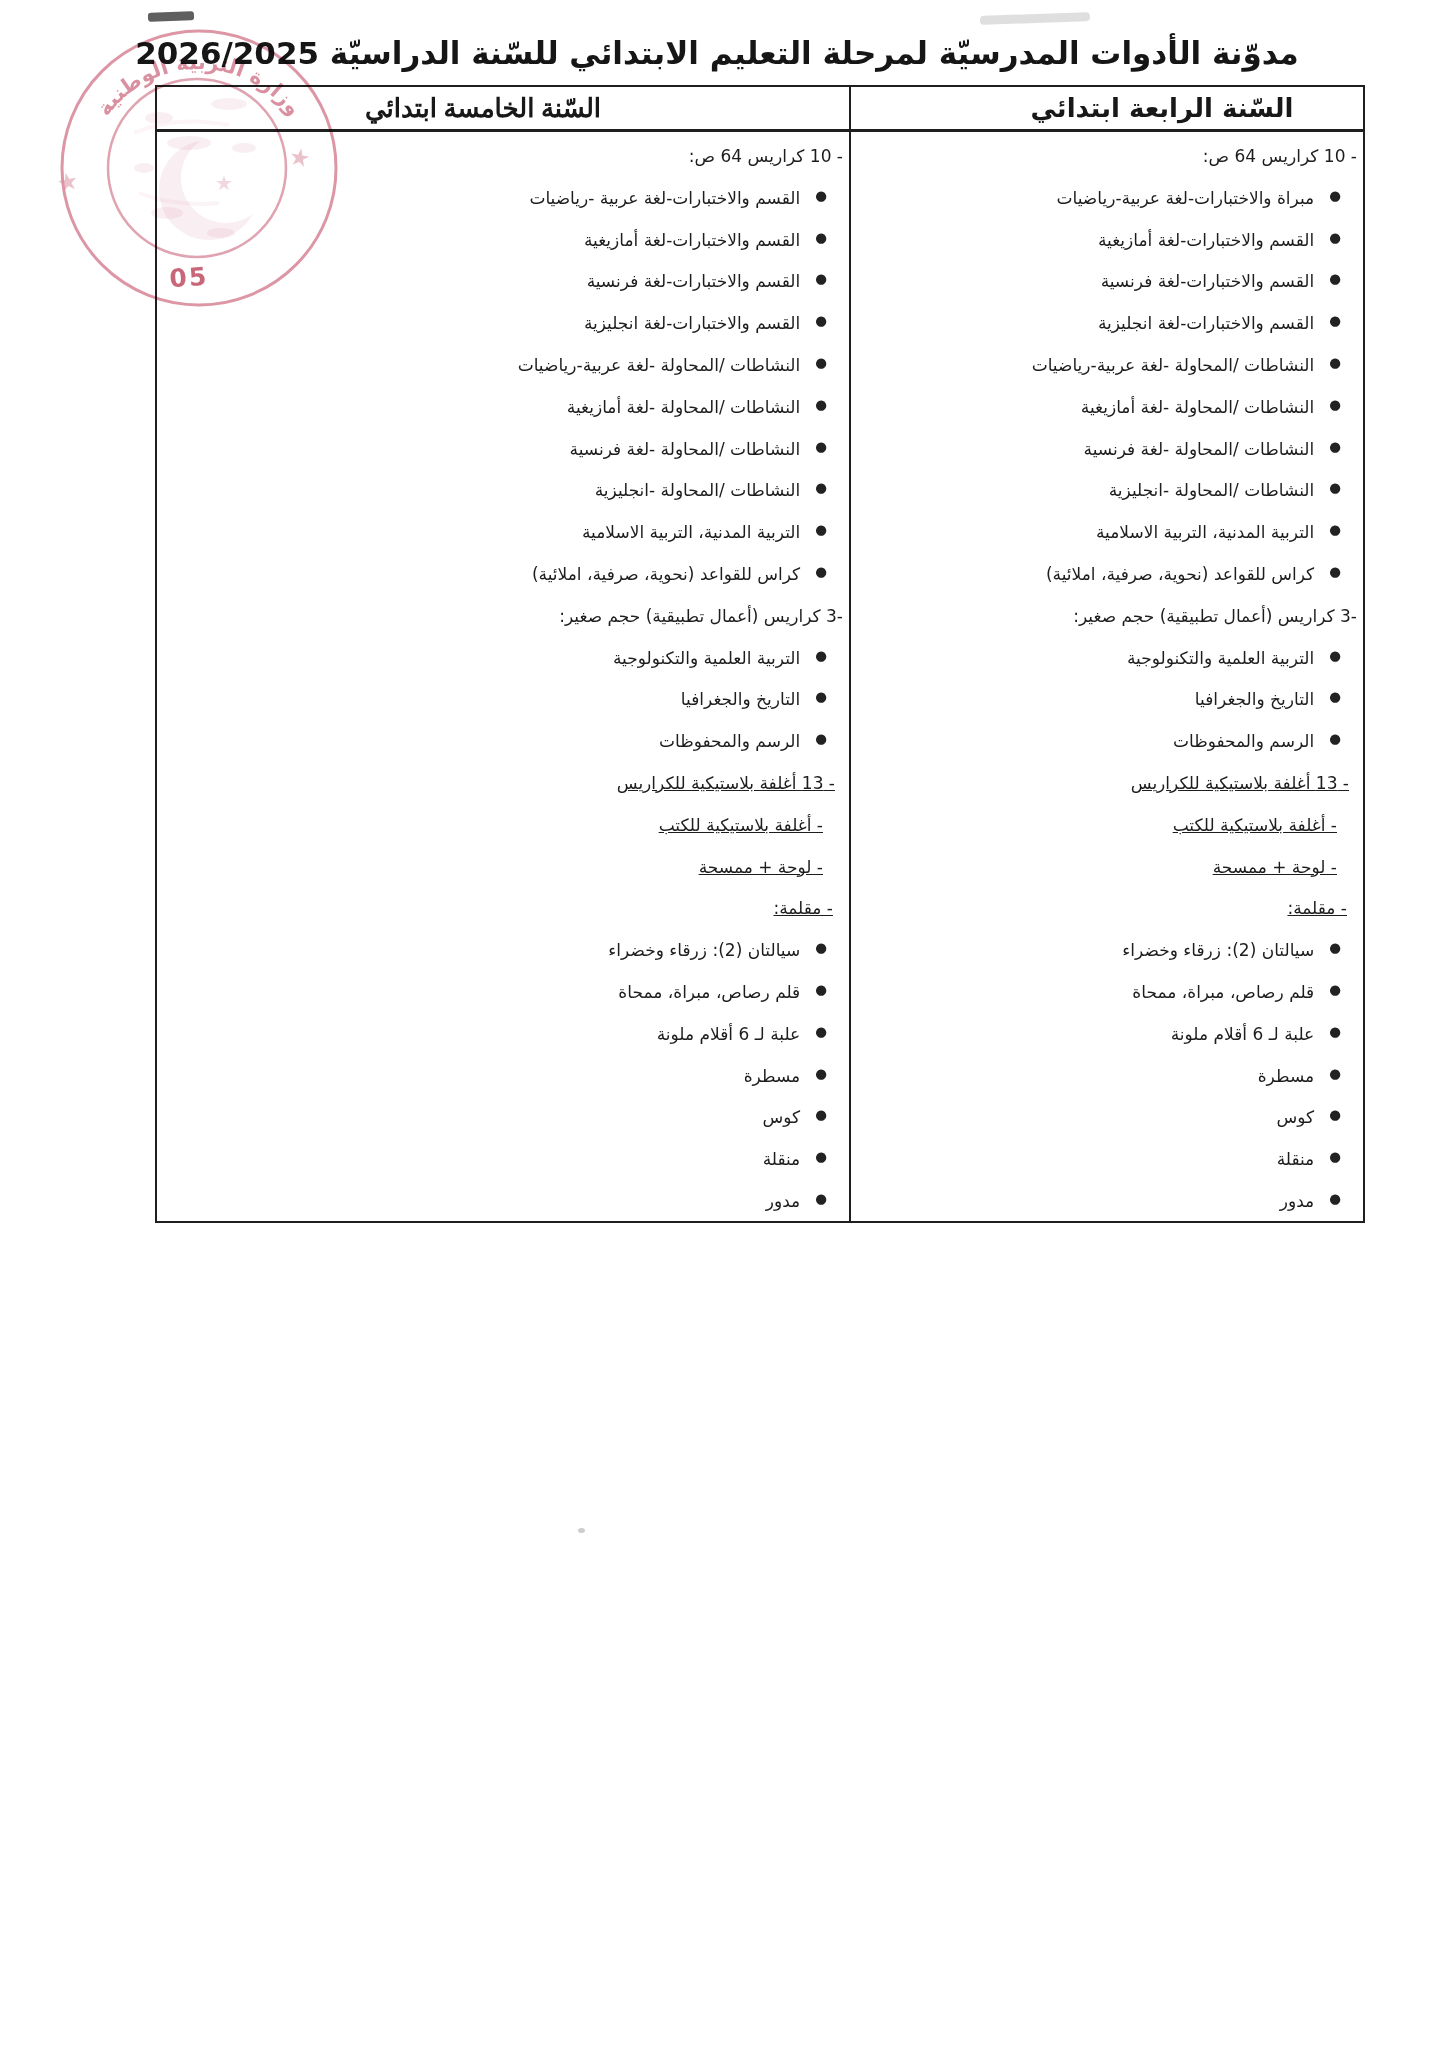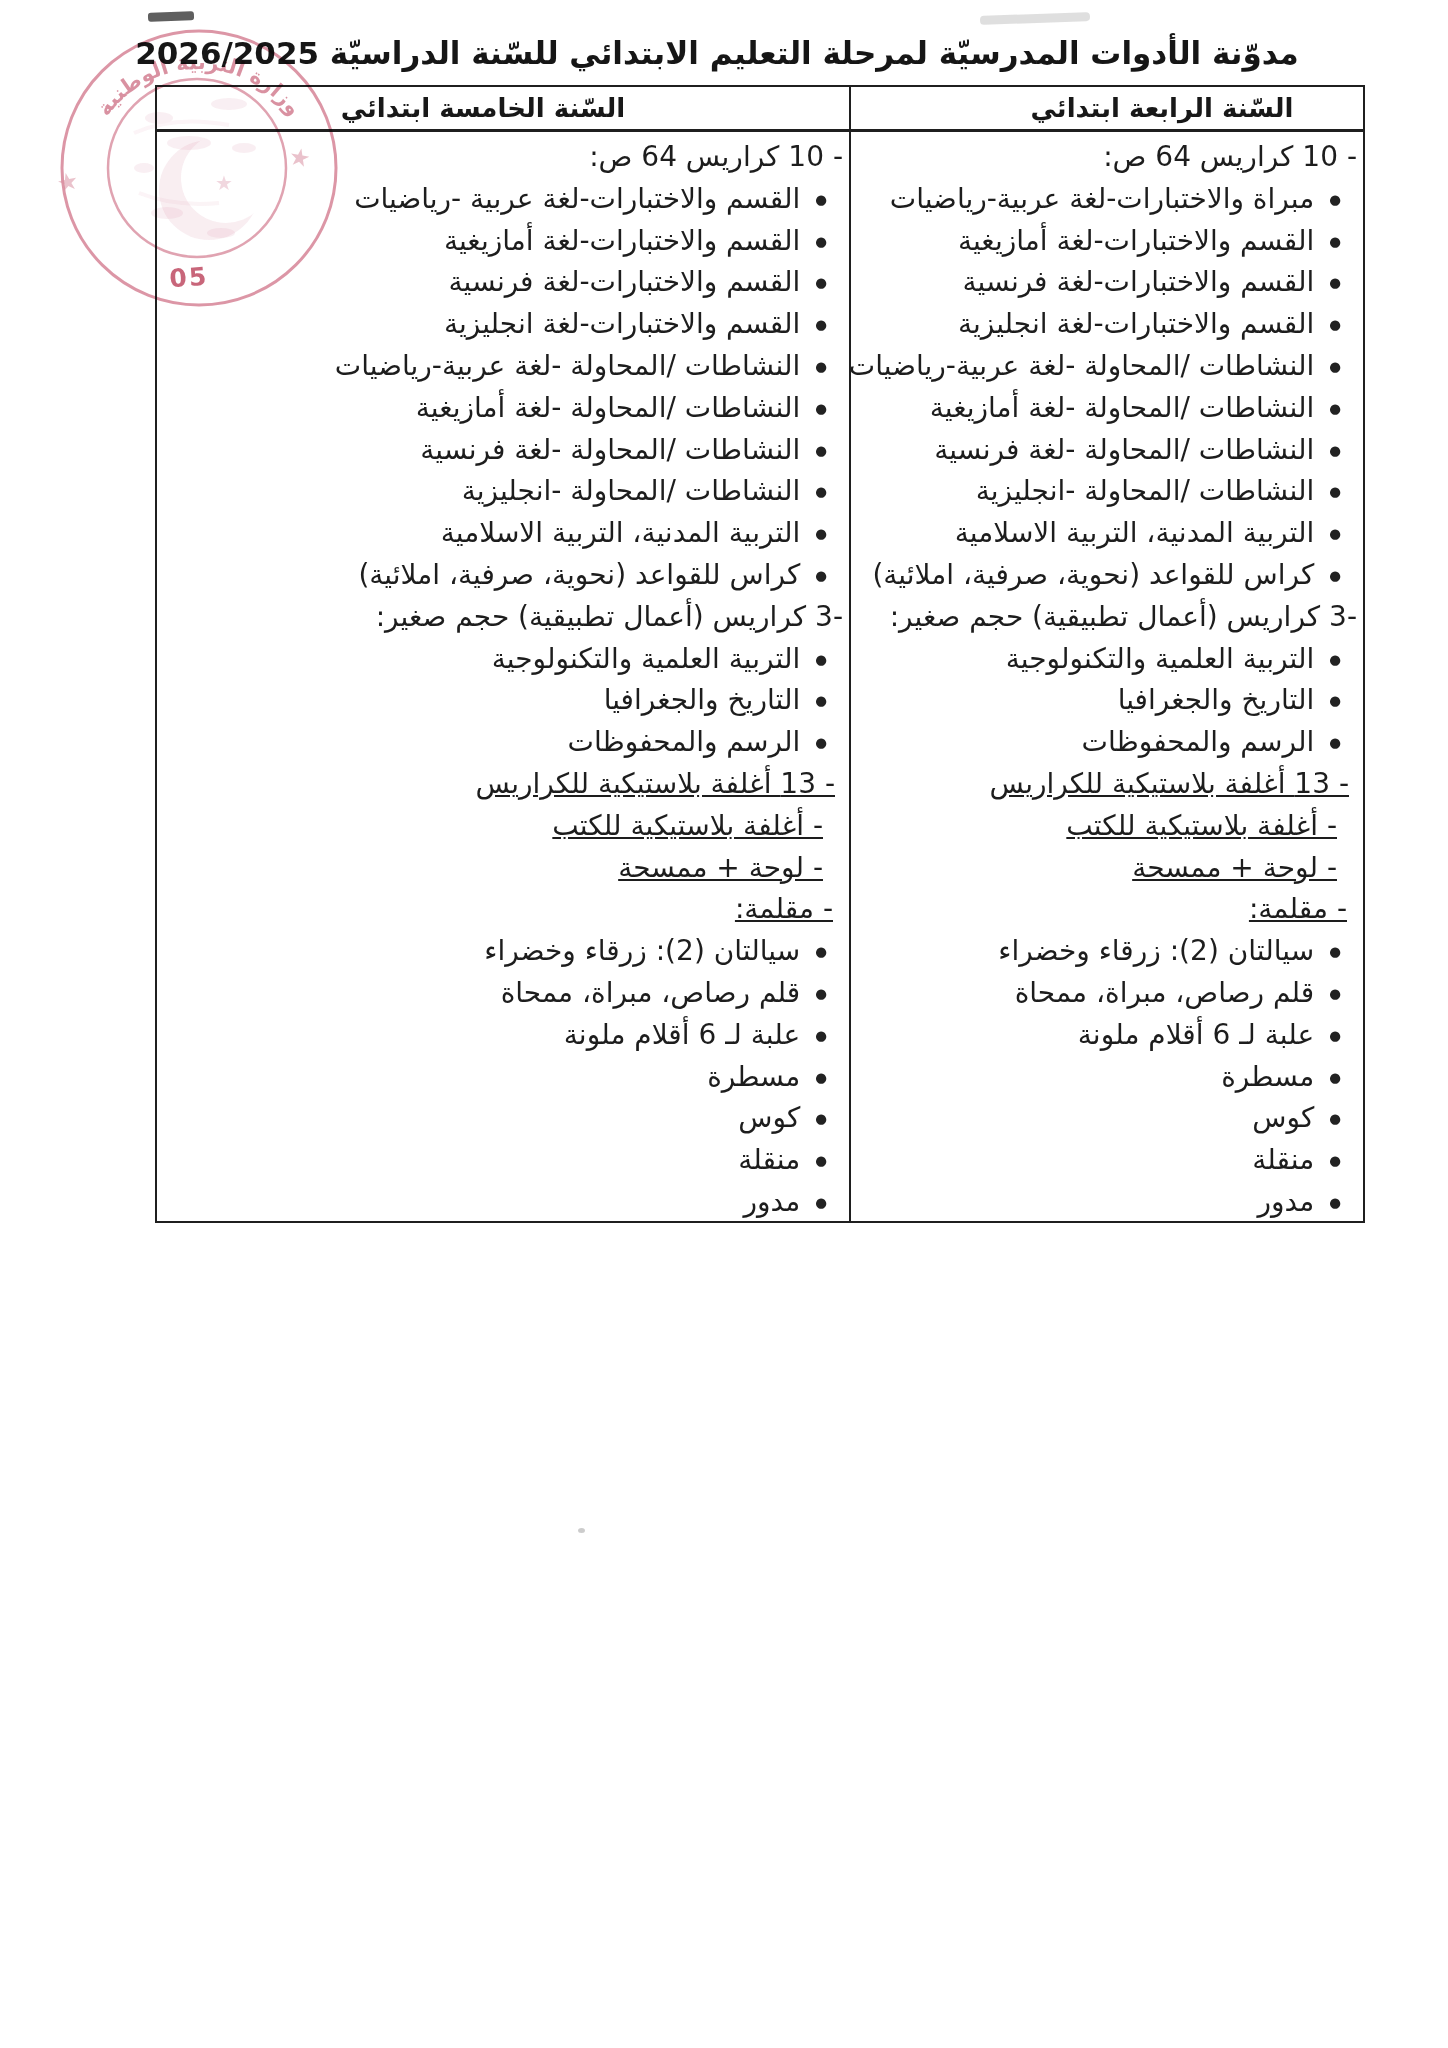--- a/index.html
+++ b/index.html
@@ -28,26 +28,26 @@
   }
   .tbody{display:flex;flex-direction:row;flex:1;overflow:hidden;}
   .col-right{width:512px;box-sizing:border-box;}
   .col-left{flex:1;box-sizing:border-box;border-right:2px solid #1f1f1f;}
   .hcell{
     display:flex;align-items:center;justify-content:center;
     font-size:26px;font-weight:bold;color:#181818;
     white-space:nowrap;overflow:hidden;
   }
   .hcell.h-year4 span{transform:translateX(55px);} 
-  .hcell.h-year5 span{transform:translateX(-20px);}
+  .hcell.h-year5 span{transform:translateX(-20px);font-family:Liberation Serif, serif;}
   .cell-list{
     padding-top:4px;overflow:hidden;direction:rtl;
   }
   .line{
-    height:41.8px;line-height:41.8px;font-size:28px;
+    height:41.8px;line-height:41.8px;font-size:17px;
     white-space:nowrap;overflow:hidden;color:#1d1d1d;
     text-align:right;
   }
   .line.sec{padding-right:6px;}
   .line.dash{padding-right:14px;text-decoration:underline;}
   .line.bul{padding-right:22px;}
   .line.bul::before{
     content:"●";font-size:13.5px;color:#222;
     display:inline-block;margin-left:15px;transform:translateY(-4px);
   }

